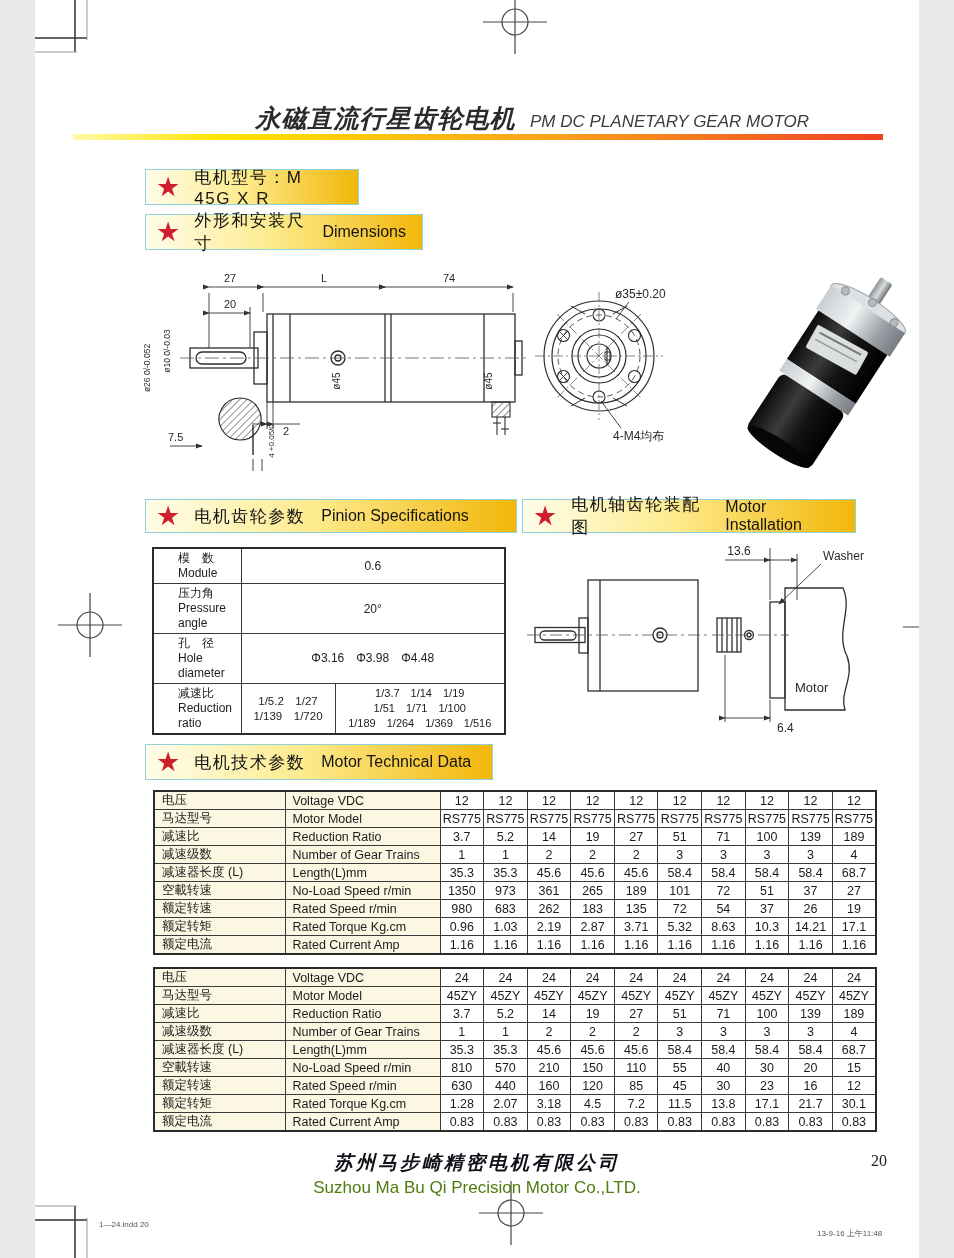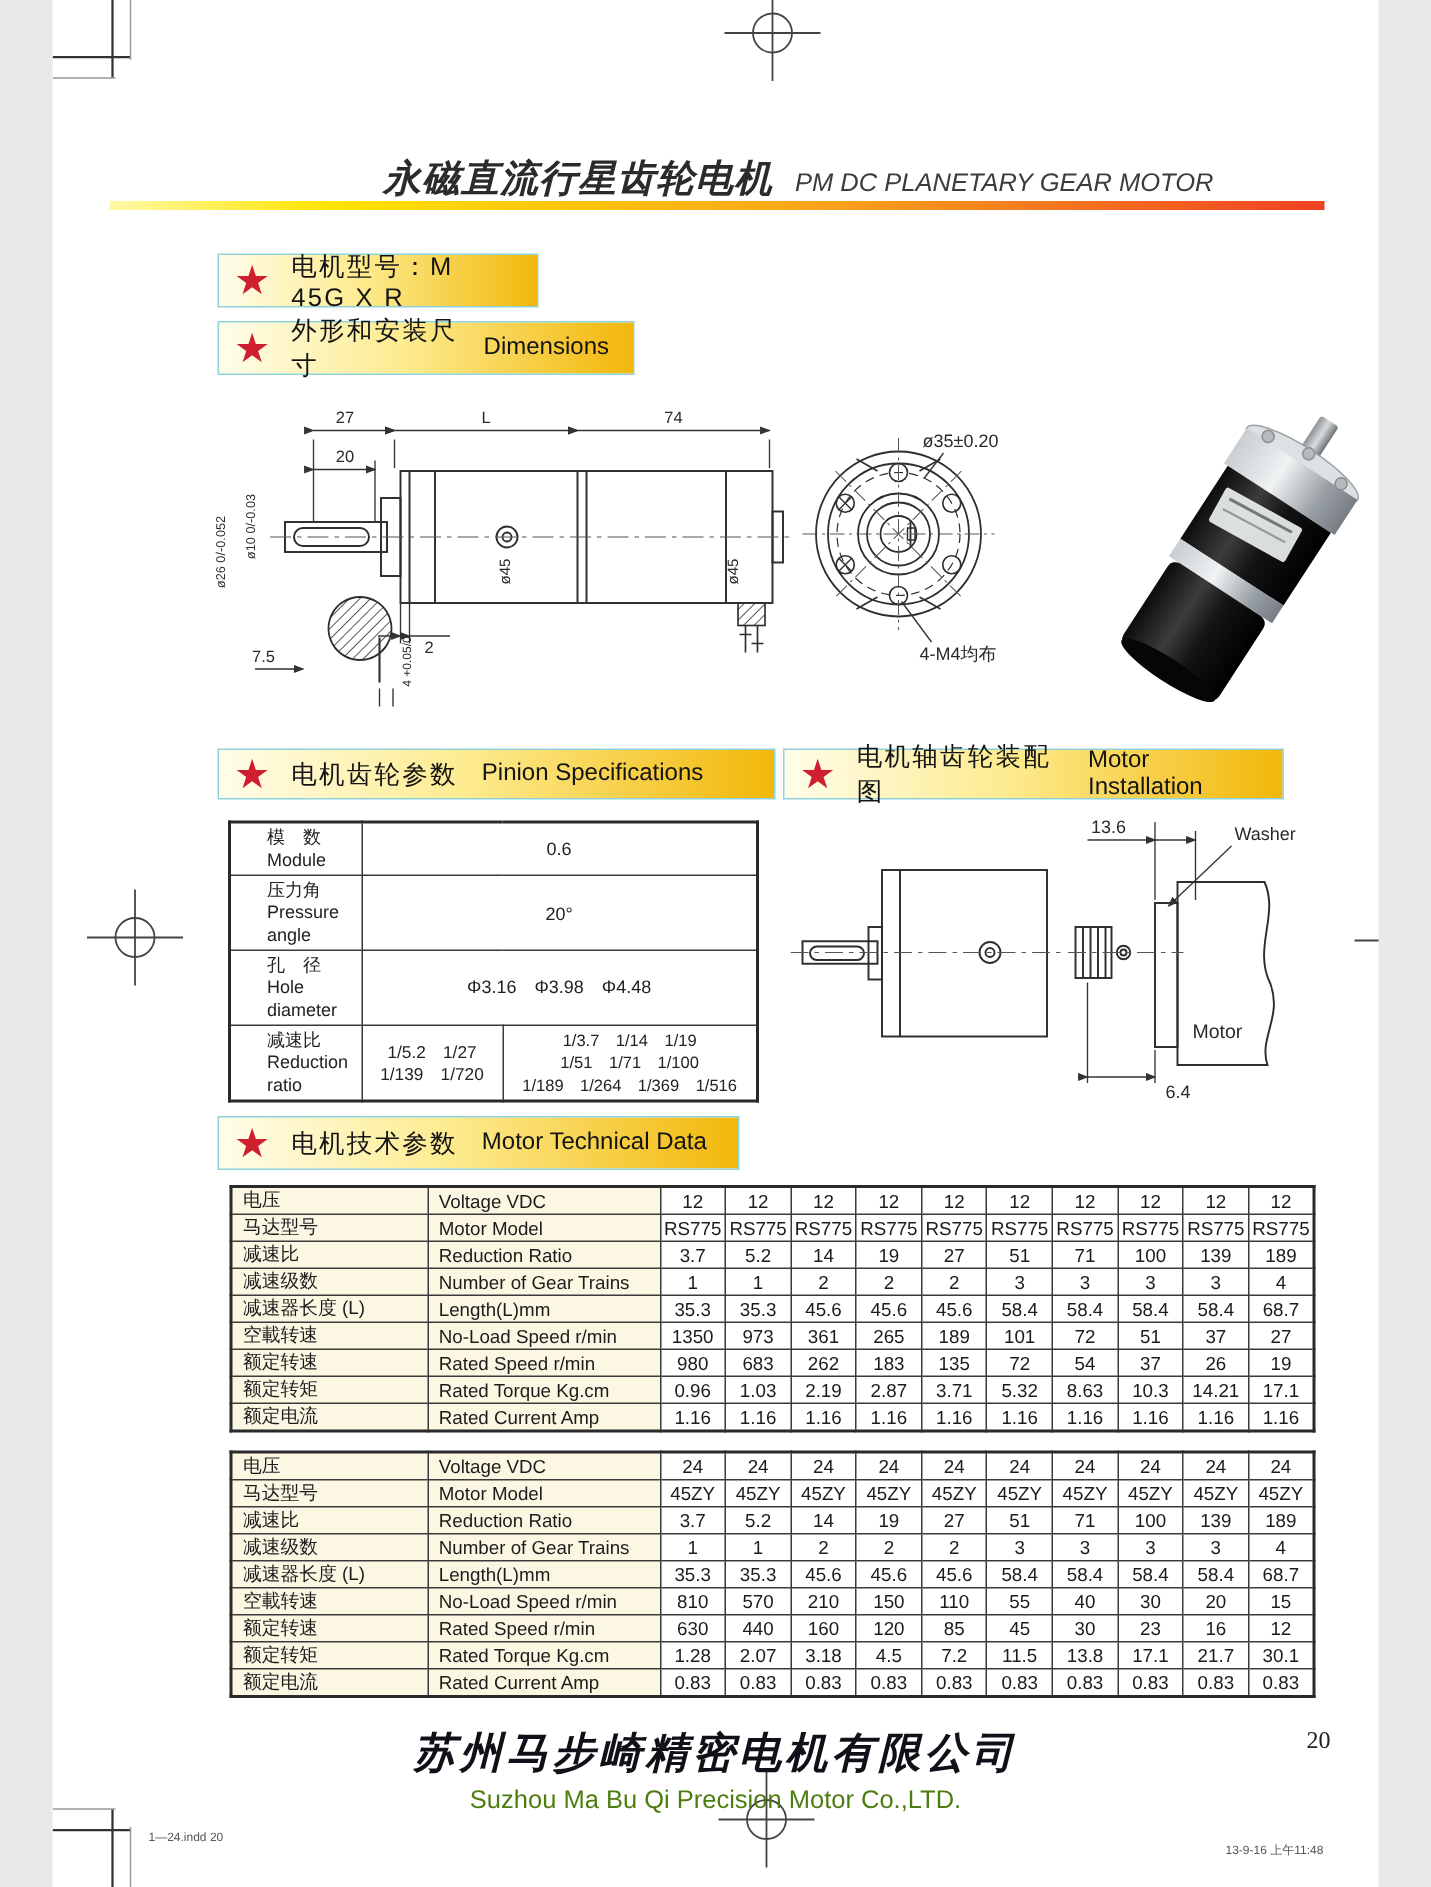--- a/index.html
+++ b/index.html
@@ -25,21 +25,21 @@
   .pinion-table{position:absolute;left:117px;top:547px;border-collapse:collapse;table-layout:fixed;}
   .pinion-table td{border:1px solid #3a3a3a;font-size:12px;color:#222;text-align:center;vertical-align:middle;padding:2px 3px;}
   .pinion-table td.lbl{text-align:left;padding-left:24px;line-height:1.25;margin-top:34px;}
   .pinion-table{border:2px solid #2a2a2a;}
   
   .tech-table{position:absolute;left:118px;border-collapse:collapse;table-layout:fixed;border:2px solid #2a2a2a;}
   .tech-table td{border:1px solid #3a3a3a;font-size:12.5px;height:16px;padding:0 2px;text-align:center;color:#1c1c1c;}
   .tech-table td.lbl{background:#fcf7e2;text-align:left;padding-left:7px;}
   
   .footer{position:absolute;left:0;right:0;top:1150px;text-align:center;}
-  .footer .cn{font-family:"DejaVu Serif",serif;font-style:italic;font-weight:bold;font-size:28px;color:#101018;letter-spacing:3px;}
+  .footer .cn{font-family:"DejaVu Serif",serif;font-style:italic;font-weight:bold;font-size:19px;color:#101018;letter-spacing:3px;}
   .footer .en{font-size:17px;color:#4d7c0f;margin-top:2px;}
   .page-number{position:absolute;right:32px;top:1152px;font-family:"Liberation Serif",serif;font-size:16px;color:#222;}
   .print-note{position:absolute;font-size:8px;color:#555;}
   .marks{position:absolute;left:0;top:0;pointer-events:none;}
 </style>
 </head>
 <body>
 
 <div class="page">
 

